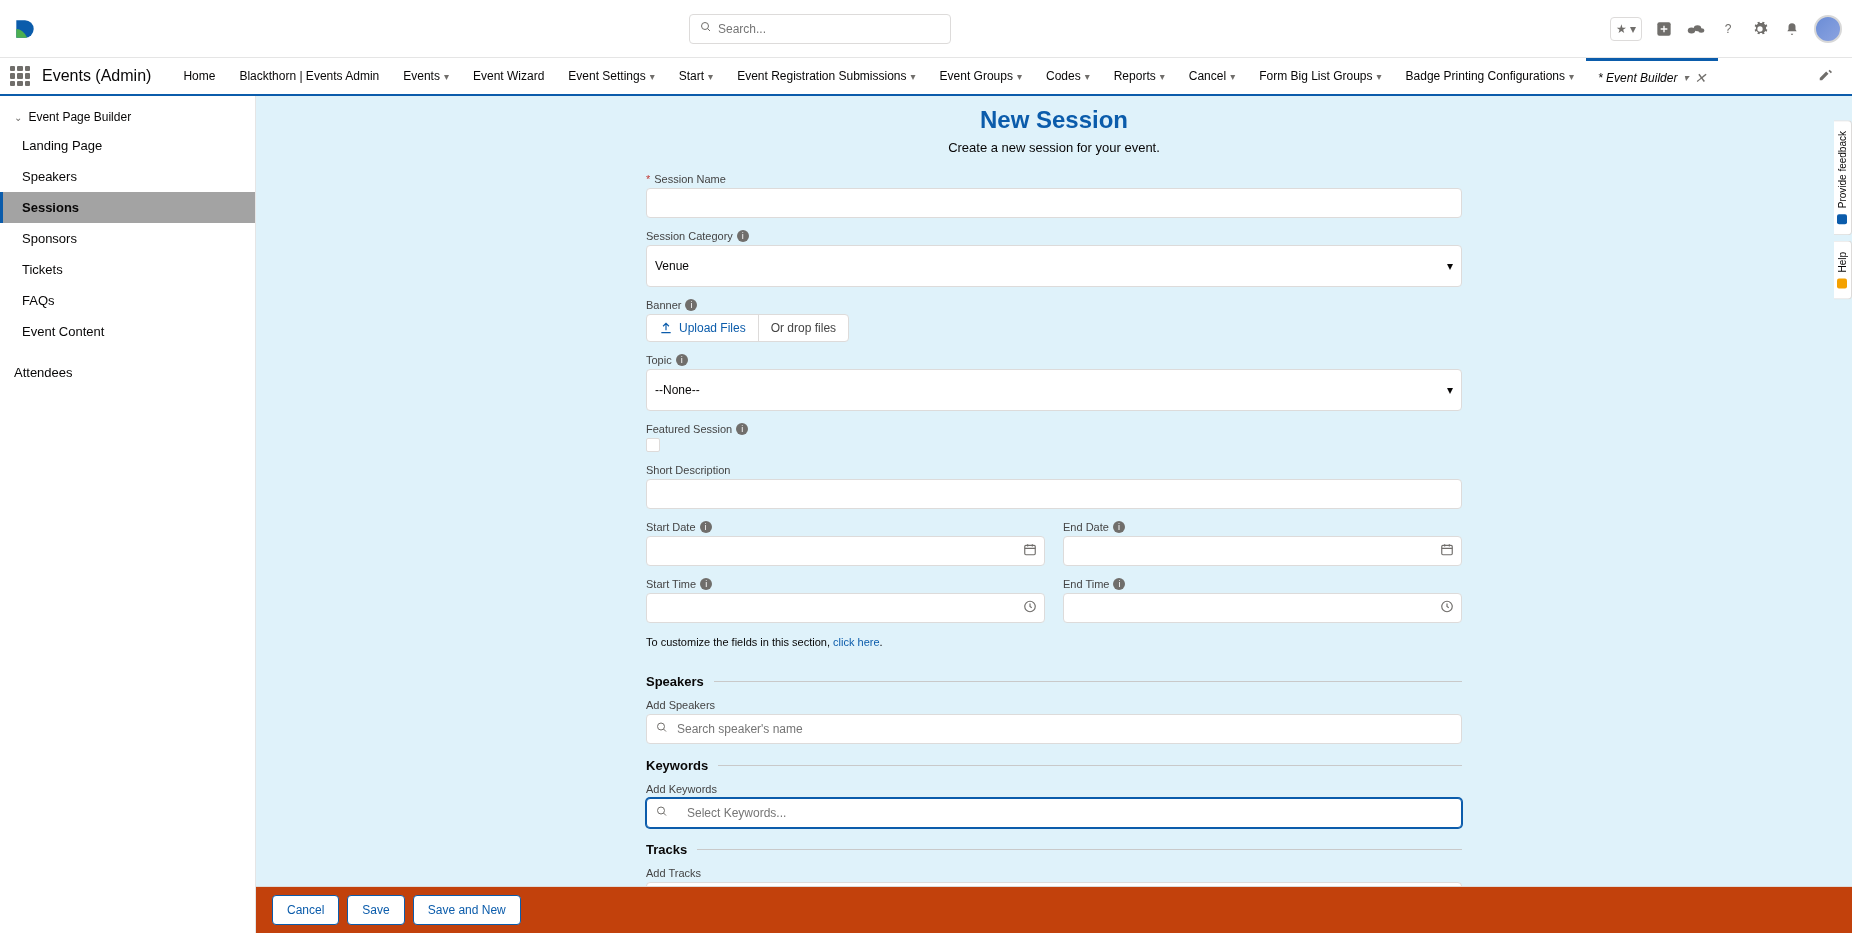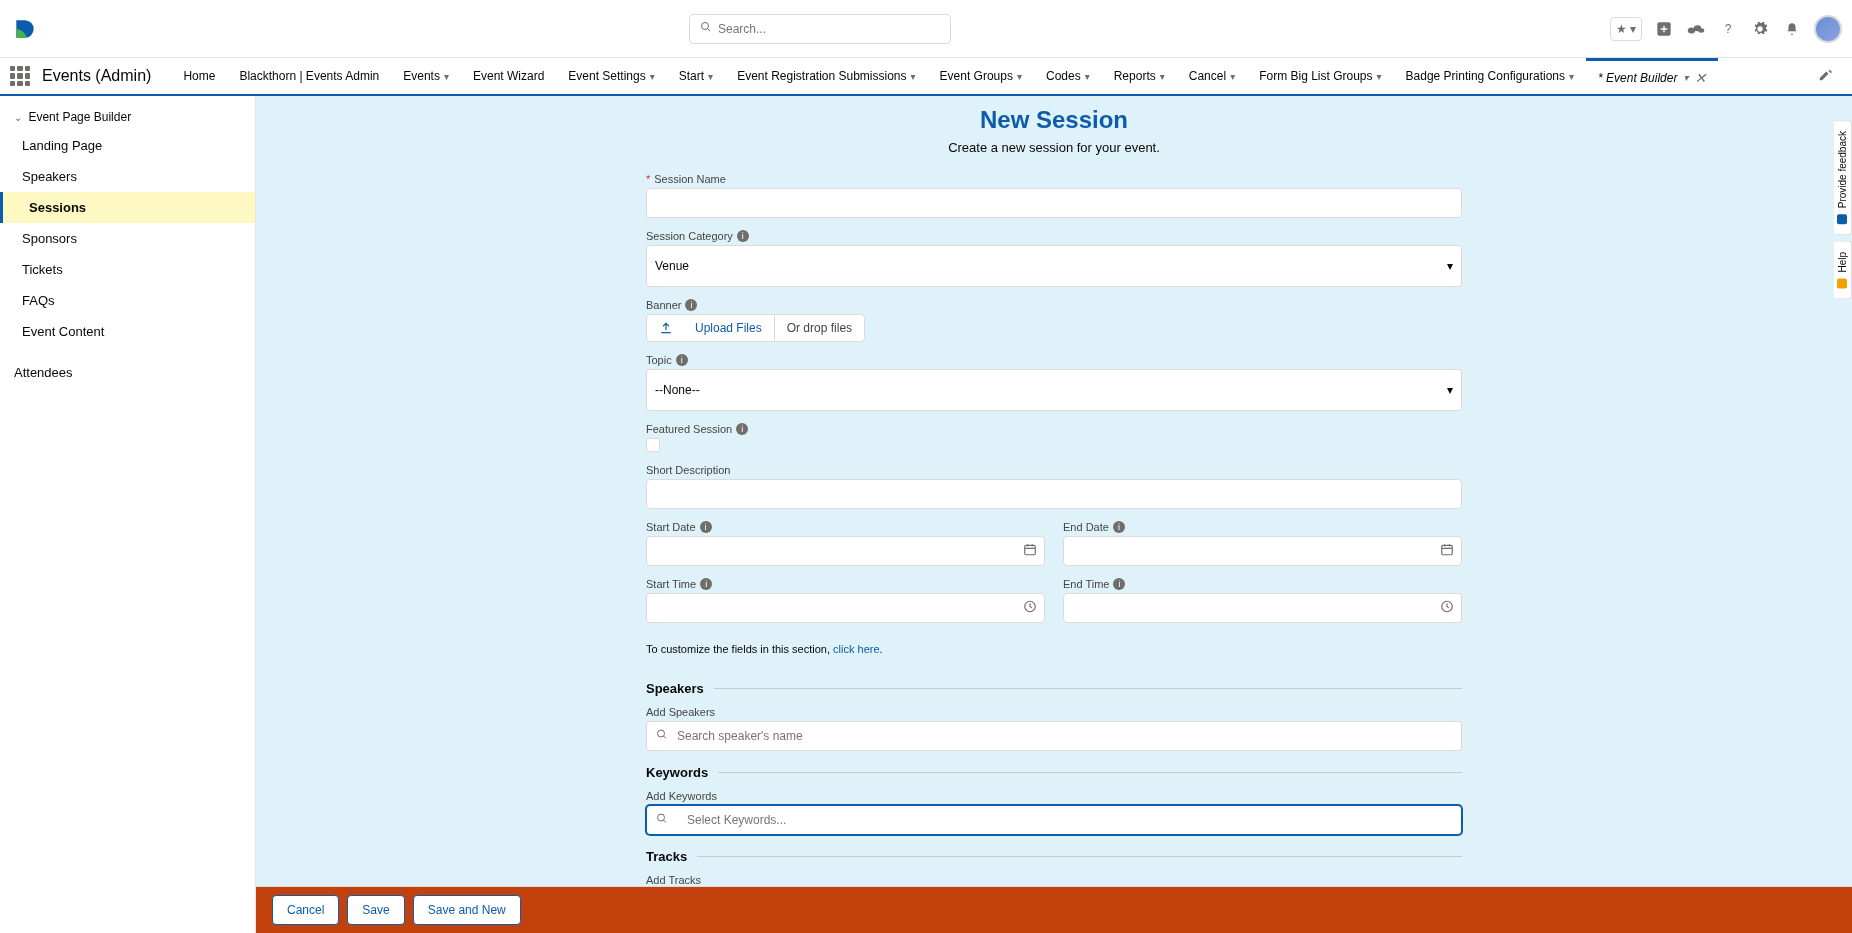--- a/index.html
+++ b/index.html
@@ -30,45 +30,45 @@
 .nav-tab .chev { margin: 0 6px; color: #706e6b; font-size: 10px; }
 .nav-tab .close { color: #706e6b; font-size: 14px; cursor: pointer; }
 .nav-edit { margin-left: auto; padding: 0 10px; cursor: pointer; }
 
 
 .main-layout { display: flex; height: calc(100vh - 84px); }
 .sidebar { width: 256px; background: #fff; border-right: 1px solid #e5e5e5; padding: 8px 0; }
 .sidebar-group { padding: 6px 14px; display: flex; align-items: center; font-size: 12px; cursor: pointer; }
 .sidebar-group .chev { margin-right: 6px; font-size: 10px; color: #706e6b; }
 .sidebar-item { padding: 8px 14px 8px 22px; font-size: 13px; cursor: pointer; }
-.sidebar-item.active { background: #fef9c3; border-left: 3px solid #0b5cab; font-weight: 700; padding-left: 26px; }
+.sidebar-item.active { background: #a3a3a3; border-left: 3px solid #0b5cab; font-weight: 700; padding-left: 19px; }
 .sidebar-item.top { padding-left: 14px; }
 
 .content-wrap { flex: 1; background: #dff2fa; overflow-y: auto; position: relative; padding-bottom: 60px; }
 .form-container { max-width: 856px; margin: 8px auto 20px; padding: 0 20px; }
 .page-title { text-align: center; color: #0b5cab; font-size: 24px; font-weight: 700; margin-top: 10px; }
 .page-subtitle { text-align: center; font-size: 13px; margin-top: 6px; margin-bottom: 18px; }
 
 .form-label { font-size: 11px; color: #444; margin-bottom: 3px; display: flex; align-items: center; gap: 4px; }
 .form-label .req { color: #c23934; }
 .info-icon { width: 12px; height: 12px; border-radius: 50%; background: #706e6b; color: #fff; font-size: 9px; display: inline-flex; align-items: center; justify-content: center; }
 .form-input { width: 100%; height: 30px; border: 1px solid #dddbda; border-radius: 4px; padding: 0 8px; font-size: 12px; background: #fff; }
 .form-input.focused { border: 1px solid #0b5cab; box-shadow: 0 0 0 1px #0b5cab; padding-left: 40px; }
 .form-select { width: 100%; height: 42px; border: 1px solid #dddbda; border-radius: 4px; padding: 0 8px; font-size: 12px; background: #fff; display: flex; align-items: center; justify-content: space-between; }
 .form-field { margin-bottom: 12px; }
 .form-row { display: flex; gap: 18px; }
 .form-row .form-field { flex: 1; }
 
 .file-upload { display: flex; align-items: center; border: 1px solid #dddbda; border-radius: 4px; background: #fff; width: fit-content; }
-.upload-btn { display: flex; align-items: center; gap: 22px; padding: 6px 12px; border-right: 1px solid #dddbda; color: #0b5cab; font-size: 12px; cursor: pointer; }
+.upload-btn { display: flex; align-items: center; gap: 6px; padding: 6px 12px; border-right: 1px solid #dddbda; color: #0b5cab; font-size: 12px; cursor: pointer; }
 .upload-text { padding: 6px 12px; font-size: 12px; color: #444; }
 
 .checkbox { width: 14px; height: 14px; border: 1px solid #dddbda; border-radius: 2px; background: #fff; }
 
-.customize-text { font-size: 11px; margin: 8px 0 26px; }
+.customize-text { font-size: 11px; margin: 1px 0 26px; }
 .customize-text a { color: #0b5cab; text-decoration: none; }
 
 .section-header { display: flex; align-items: center; margin: 14px 0 10px; }
 .section-header .title { font-weight: 700; font-size: 13px; margin-right: 10px; }
 .section-header .line { flex: 1; height: 1px; background: #c9c9c9; }
 
 .search-input-wrap { position: relative; }
 .search-input-wrap .search-icon { position: absolute; left: 10px; top: 50%; transform: translateY(-50%); color: #706e6b; }
 .search-input-wrap input { padding-left: 30px; }
 

